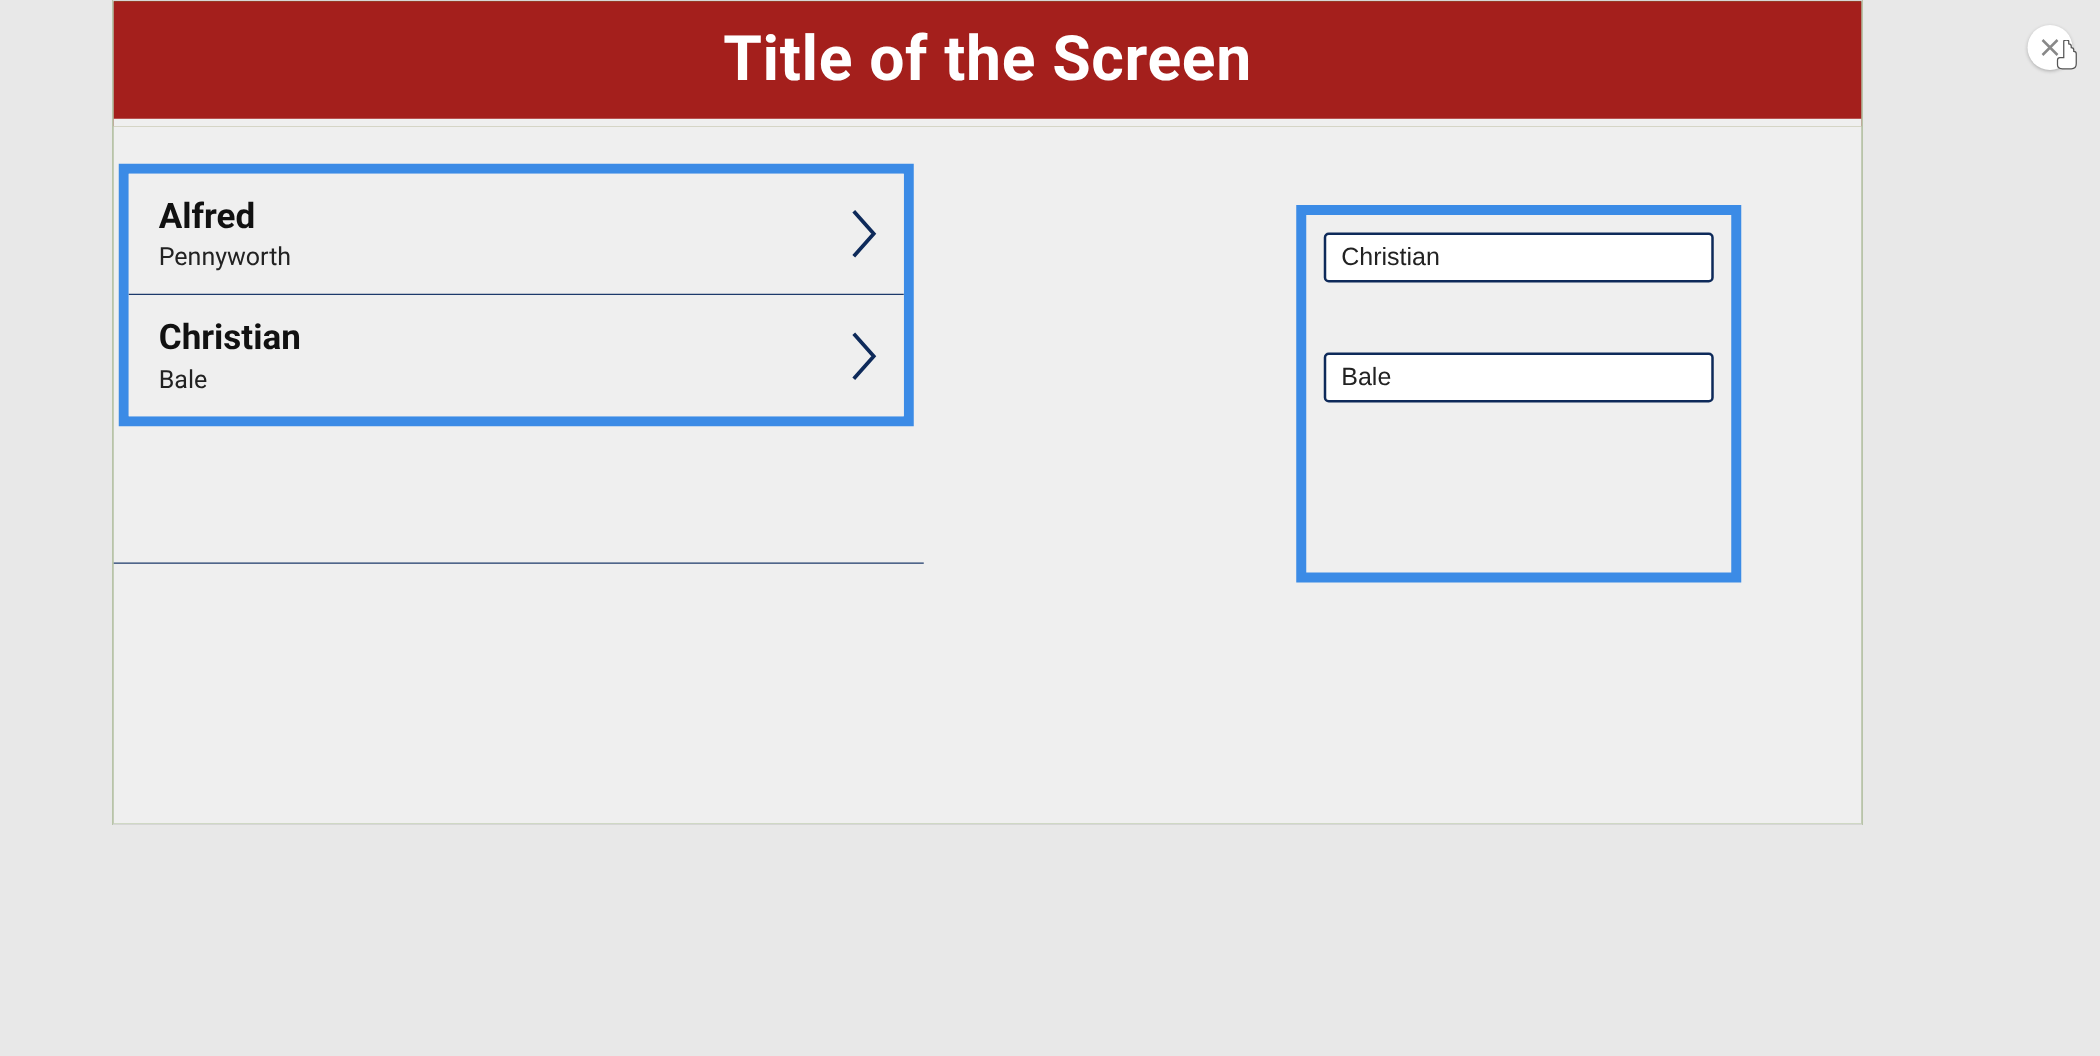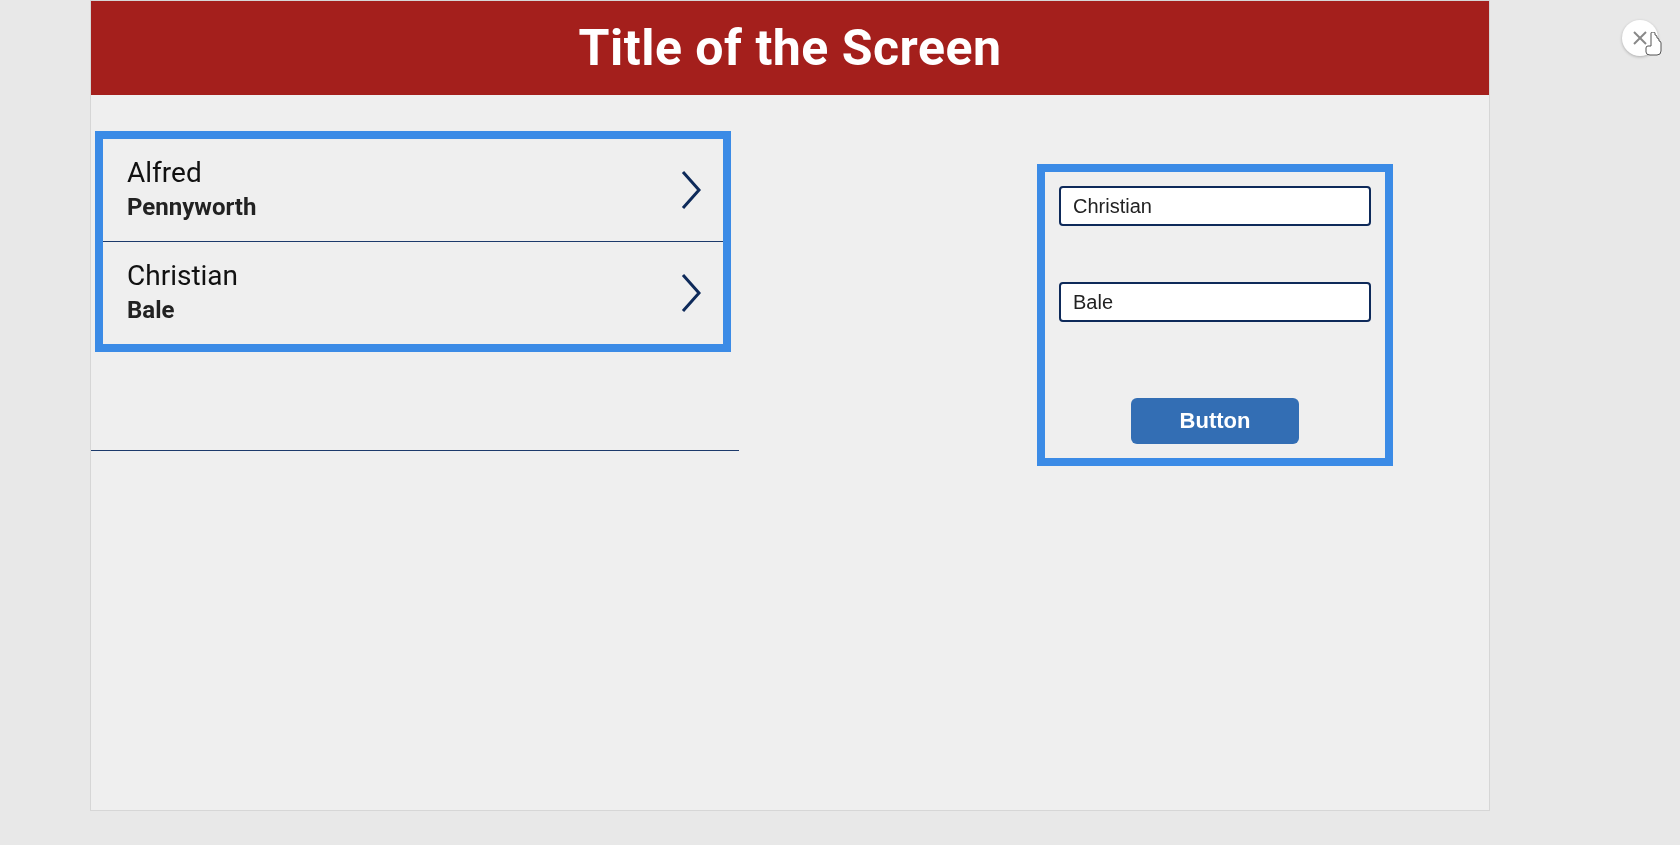--- a/index.html
+++ b/index.html
@@ -13,21 +13,21 @@
       width: 1680px;
       height: 845px;
       position: relative;
       overflow: hidden;
     }
     .page-frame {
       position: absolute;
       left: 90px;
       top: 0;
       width: 1400px;
-      height: 811px;
+      height: 660px;
       background: #4d7c0f;
       border: 1px solid #d6d6d6;
     }
     .header-bar {
       width: 100%;
       height: 100px;
       background: #a41f1c;
       display: flex;
       align-items: center;
       justify-content: center;
@@ -64,27 +64,27 @@
     }
     .list-item:last-child {
       border-bottom: none;
     }
     .list-item-text {
       display: flex;
       flex-direction: column;
     }
     .list-item-primary {
       font-size: 28px;
-      font-weight: 400;
+      font-weight: 700;
       color: #111;
       line-height: 1.3;
     }
     .list-item-secondary {
-      font-size: 24px;
-      font-weight: 700;
+      font-size: 20px;
+      font-weight: 400;
       color: #222;
       line-height: 1.4;
     }
     .chevron {
       flex: 0 0 auto;
     }
     .chevron svg {
       display: block;
     }
     .list-bottom-border {
@@ -200,23 +200,20 @@
         </span>
       </div>
 
     </div>
     <div class="list-bottom-border"></div>
 
     <div class="form-panel">
       <input class="form-input" type="text" value="Christian" style="">
       <div class="input-spacer"></div>
       <input class="form-input" type="text" value="Bale" style="">
-      <div class="form-button-wrap">
-        <button class="form-button">Button</button>
-      </div>
     </div>
 
   </div>
 </div>
 
 <div class="close-circle">
   <span>
     <svg width="16" height="16" viewBox="0 0 16 16">
       <line x1="2" y1="2" x2="14" y2="14" stroke="#888" stroke-width="2"></line>
       <line x1="14" y1="2" x2="2" y2="14" stroke="#888" stroke-width="2"></line>

